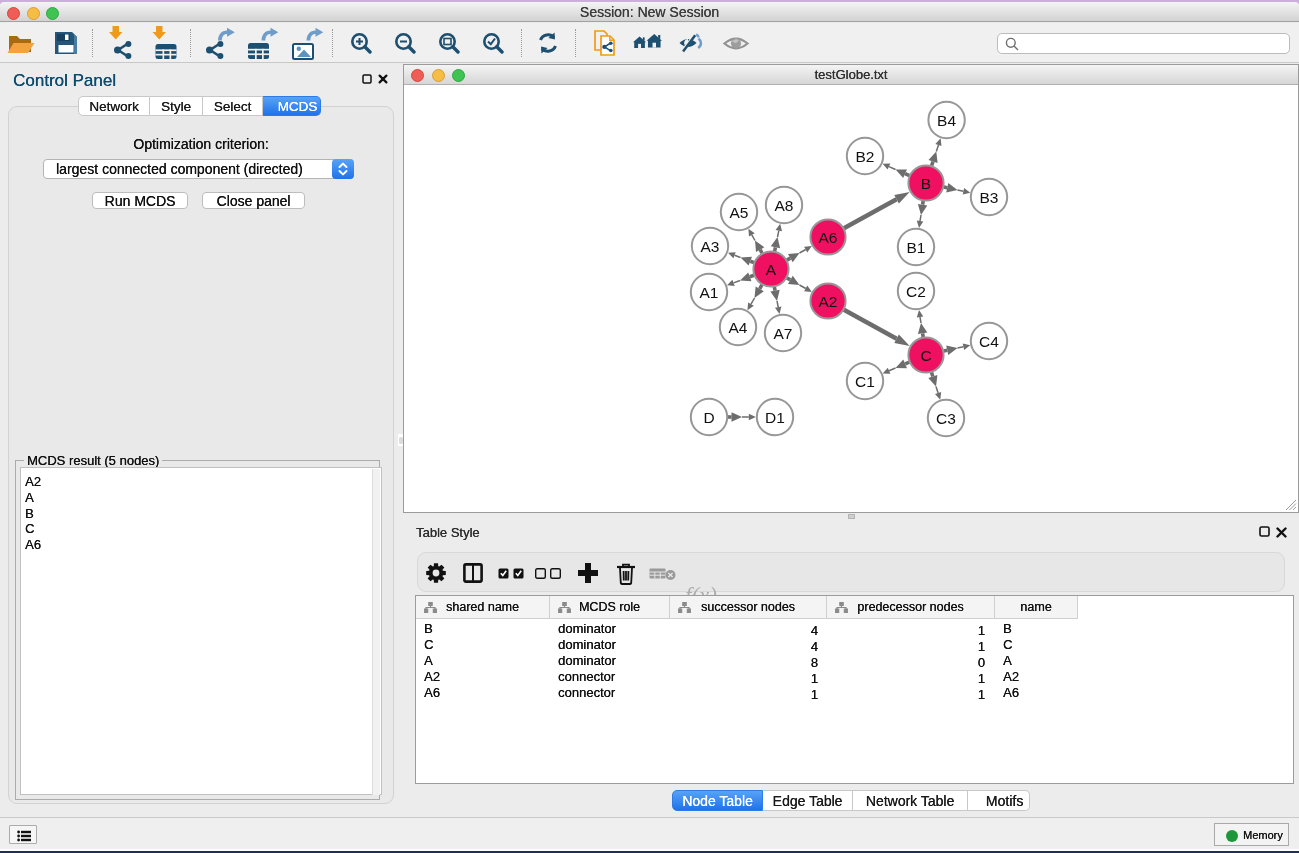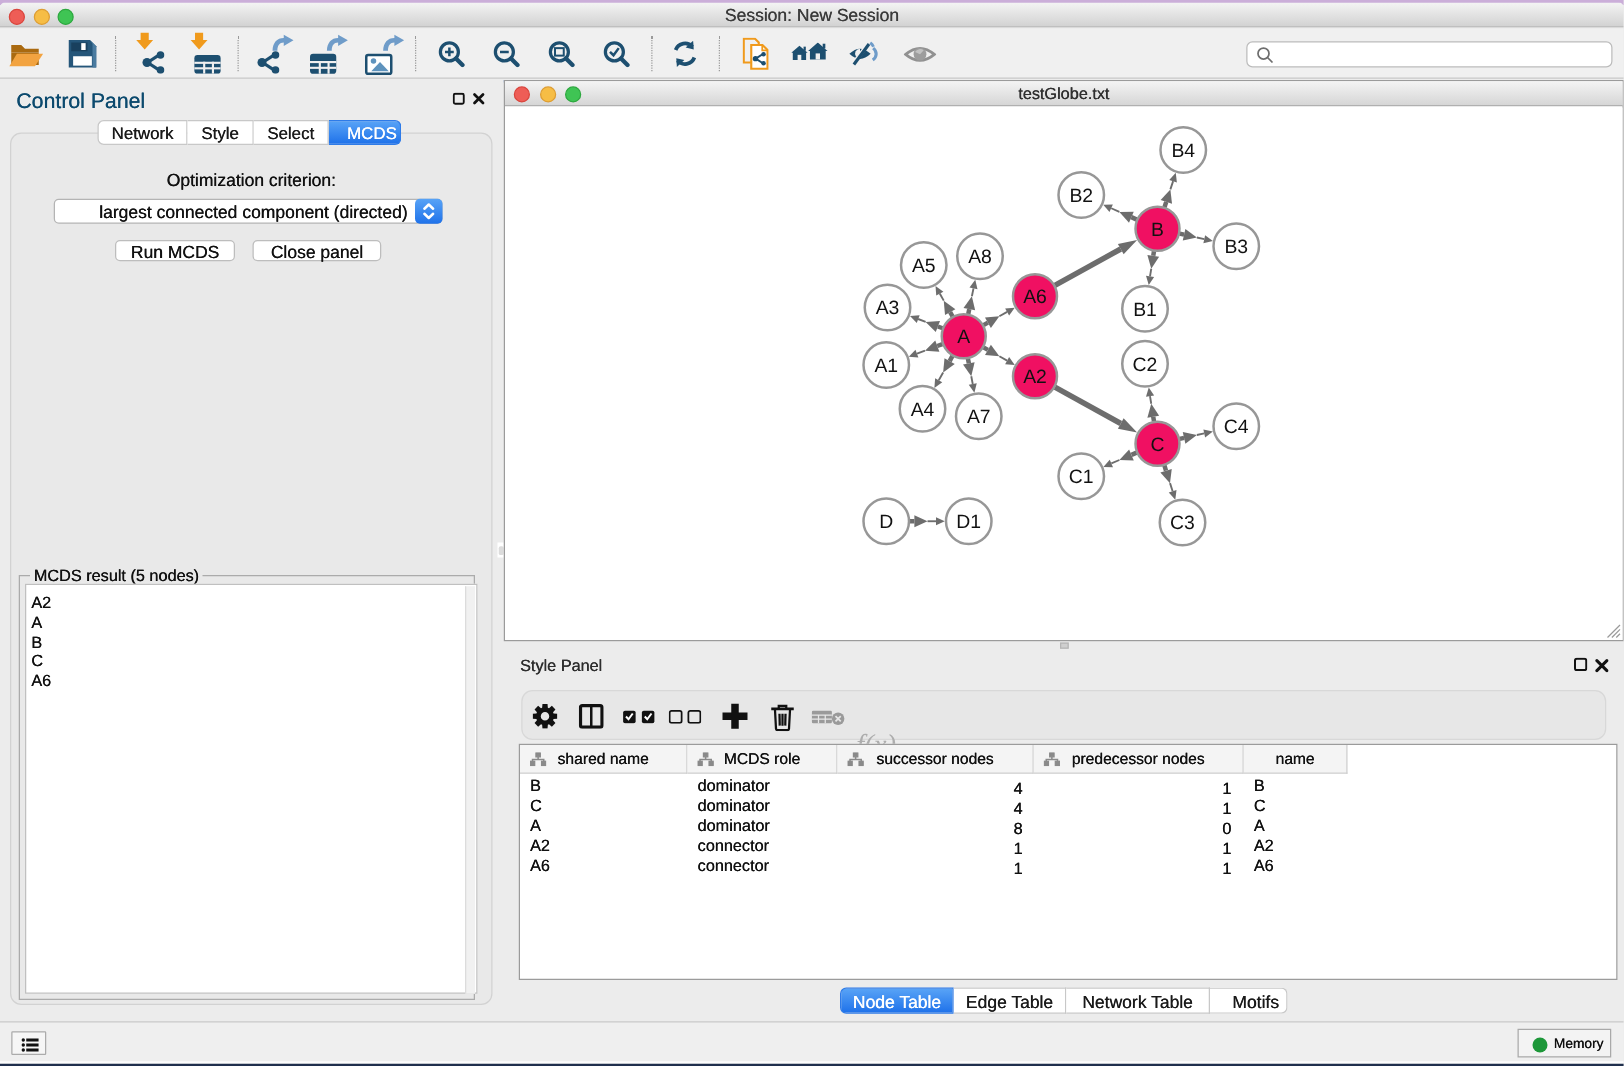--- a/index.html
+++ b/index.html
@@ -31,21 +31,21 @@
 #cp-body { left:8px; top:106px; width:386px; height:698px; background:#e9e9e9; border:1px solid #d2d2d2; border-radius:9px; }
 .tabrow { display:flex; }
 #cp-tabs { left:78px; top:96px; height:20px; }
 .tab { height:20px; line-height:20px; font-size:13.5px; color:#1a1a1a; text-align:center;
   background:#fff; border:1px solid #c8c8c8; border-left:none; }
 .tab.first { border-left:1px solid #c8c8c8; border-radius:5px 0 0 5px; }
 .tab.last { border-radius:0 5px 5px 0;padding-left:12px; }
 .tab.sel { background:linear-gradient(#58a3f6,#1f72ea); color:#fff; border-color:#2e7be8; }
 #opt-label { left:0; top:136px; width:402px; text-align:center; font-size:14px; color:#111; }
 #dropdown { left:43px; top:159px; width:311px; height:20px; background:#fff; border:1px solid #b4b4b4; border-radius:4px; }
-#dropdown .dtext { position:absolute; left:12px; top:0; width:270px; text-align:right; font-size:14px; color:#111; line-height:19px; }
+#dropdown .dtext { position:absolute; left:12px; top:0; width:270px; text-align:left; font-size:14px; color:#111; line-height:19px; }
 #stepper { position:absolute; right:-1px; top:-1px; width:22px; height:20px; border-radius:4px;
   background:linear-gradient(#58a3f6,#1f72ea); }
 .btn { position:absolute; height:17px; background:#fff; border:1px solid #bdbdbd; border-radius:4px;
   font-size:14px; color:#111; text-align:center; line-height:16px; }
 #fieldset { left:15px; top:460px; width:365px; height:340px; border:1px solid #ababab; background:#e9e9e9; }
 #fieldset .legend { position:absolute; left:8px; top:-8px; background:#e9e9e9; padding:0 3px; font-size:13px; color:#111; }
 #mcds-list { position:absolute; left:4px; top:6px; width:362px; height:328px; background:#fff; border:1px solid #c0c0c0; }
 #mcds-list .sb { position:absolute; right:1px; top:1px; width:8px; height:326px; background:#f1f1f1; border-left:1px solid #dcdcdc; }
 #mcds-list div.item { font-size:13px; color:#111; padding-left:4px; height:15.8px; line-height:15.8px; }
 
@@ -397,21 +397,21 @@
 <text x="585" y="260.5">C4</text>
 <text x="522" y="274.5">C</text>
 <text x="461" y="300.5">C1</text>
 <text x="542" y="337.5">C3</text>
 <text x="305" y="336.5">D</text>
 <text x="371" y="336.5">D1</text>
 </g>
 </svg></div>
 </div>
 <div class="abs" id="split-handle"></div>
-<div class="abs" id="tp-title">Style Panel</div>
+<div class="abs" id="tp-title">Table Style</div>
 <svg class="abs" style="left:1259px; top:526px;" width="11" height="11" viewBox="0 0 11 11">
     <rect x="1" y="1" width="9" height="9" rx="1.5" fill="none" stroke="#111" stroke-width="1.6"></rect>
   </svg>
 <svg class="abs" style="left:1276px; top:527px;" width="11" height="11" viewBox="0 0 11 11">
     <path d="M1.5 1.5 L9.5 9.5 M9.5 1.5 L1.5 9.5" stroke="#111" stroke-width="2.4" stroke-linecap="round"></path>
   </svg>
 <div class="abs" id="tp-toolbar">
 <svg class="tpi" style="left:8px; top:10px;" width="20" height="20" viewBox="0 0 20 20">
       <path d="M19.79 7.97 L19.79 12.03 L16.82 12.29 L16.45 13.20 L18.36 15.49 L15.49 18.36 L13.20 16.45 L12.29 16.82 L12.03 19.79 L7.97 19.79 L7.71 16.82 L6.80 16.45 L4.51 18.36 L1.64 15.49 L3.55 13.20 L3.18 12.29 L0.21 12.03 L0.21 7.97 L3.18 7.71 L3.55 6.80 L1.64 4.51 L4.51 1.64 L6.80 3.55 L7.71 3.18 L7.97 0.21 L12.03 0.21 L12.29 3.18 L13.20 3.55 L15.49 1.64 L18.36 4.51 L16.45 6.80 L16.82 7.71 Z M13.4 10 A3.4 3.4 0 1 0 6.6 10 A3.4 3.4 0 1 0 13.4 10 Z" fill="#111" fill-rule="evenodd"></path>
     </svg>

